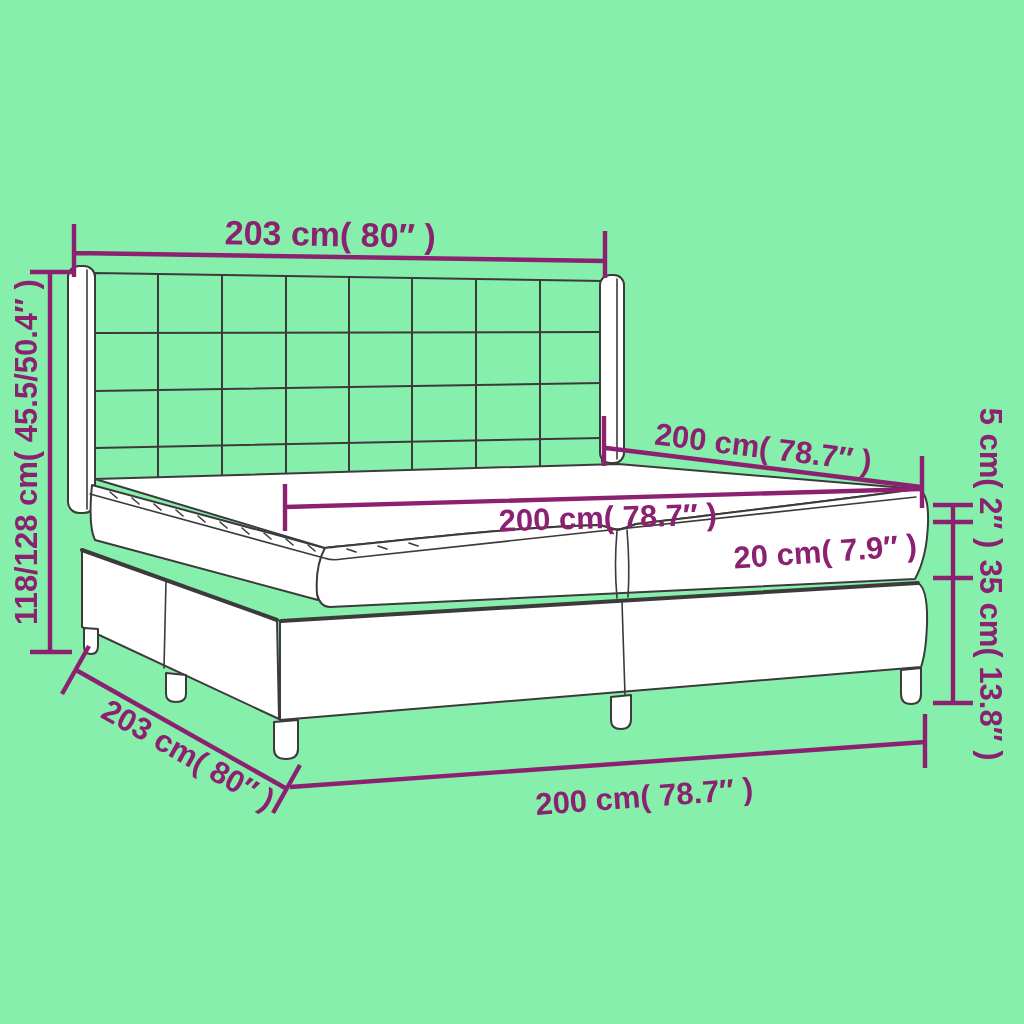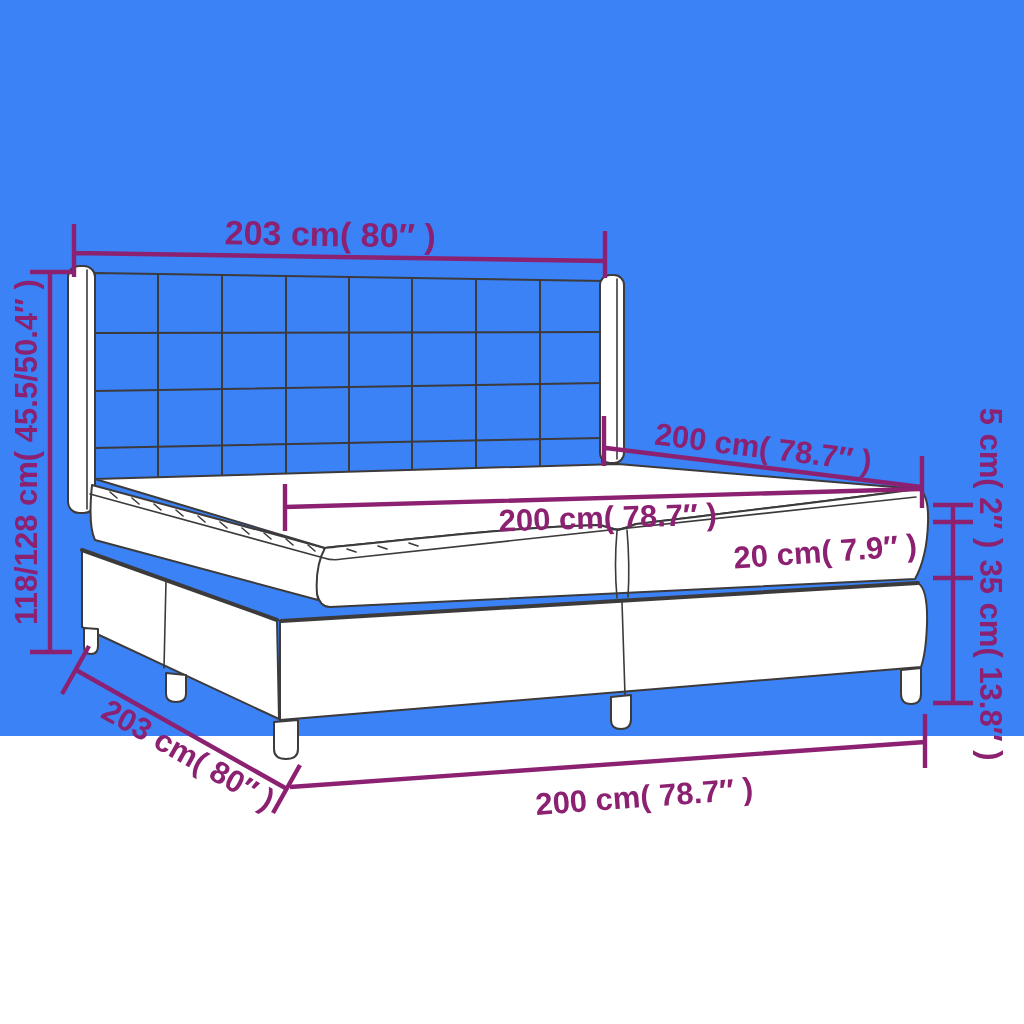--- a/index.html
+++ b/index.html
@@ -6,22 +6,22 @@
     margin: 0;
     padding: 0;
     width: 1024px;
     height: 1024px;
     background: #ffffff;
     overflow: hidden;
   }
   .stage {
     position: relative;
     width: 1024px;
-    height: 736px;
-    background: #3b82f6;
+    height: 1024px;
+    background: #86efac;
   }
   svg text {
     font-family: "Liberation Sans", "DejaVu Sans", sans-serif;
     font-weight: bold;
   }
   .art {
     stroke: var(--art, #3d3a3c);
     fill: none;
     stroke-width: 2;
     stroke-linecap: round;

